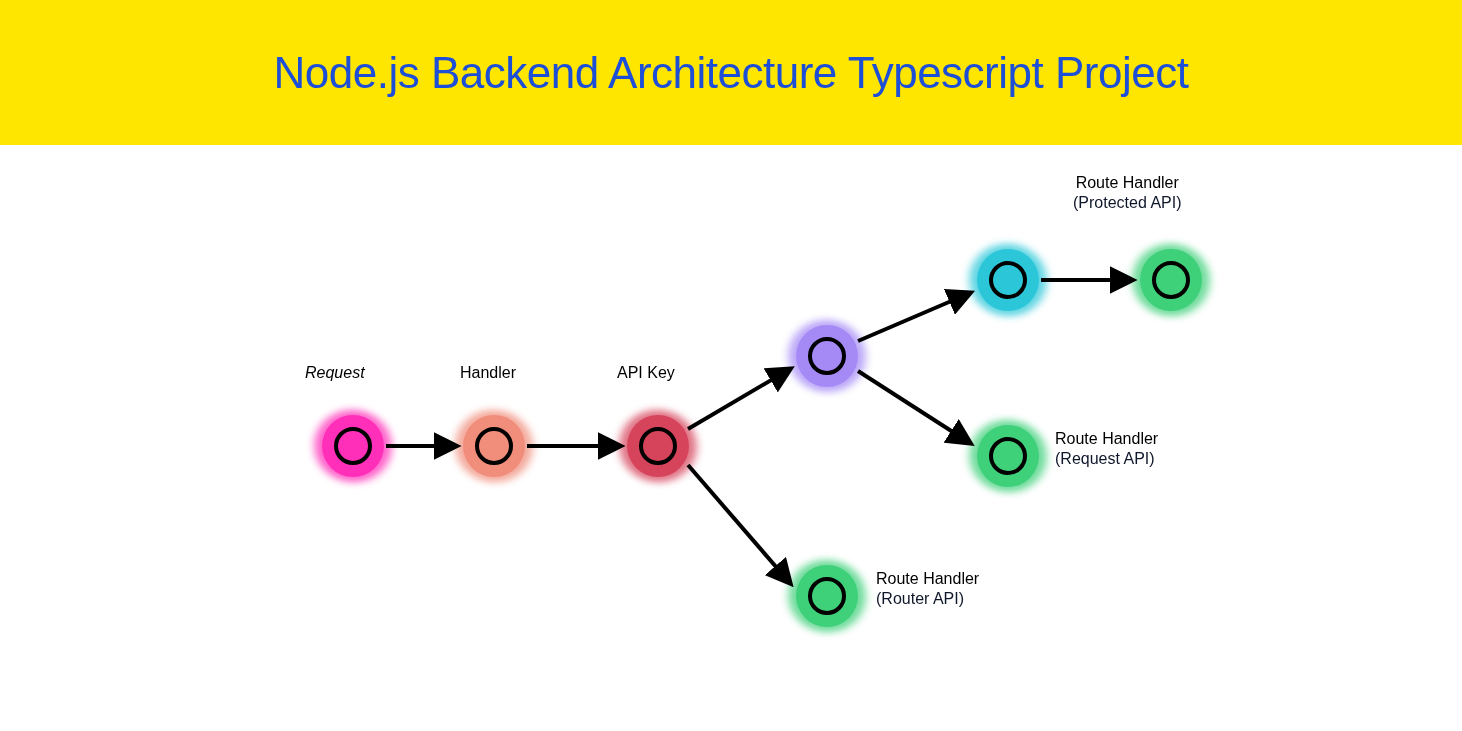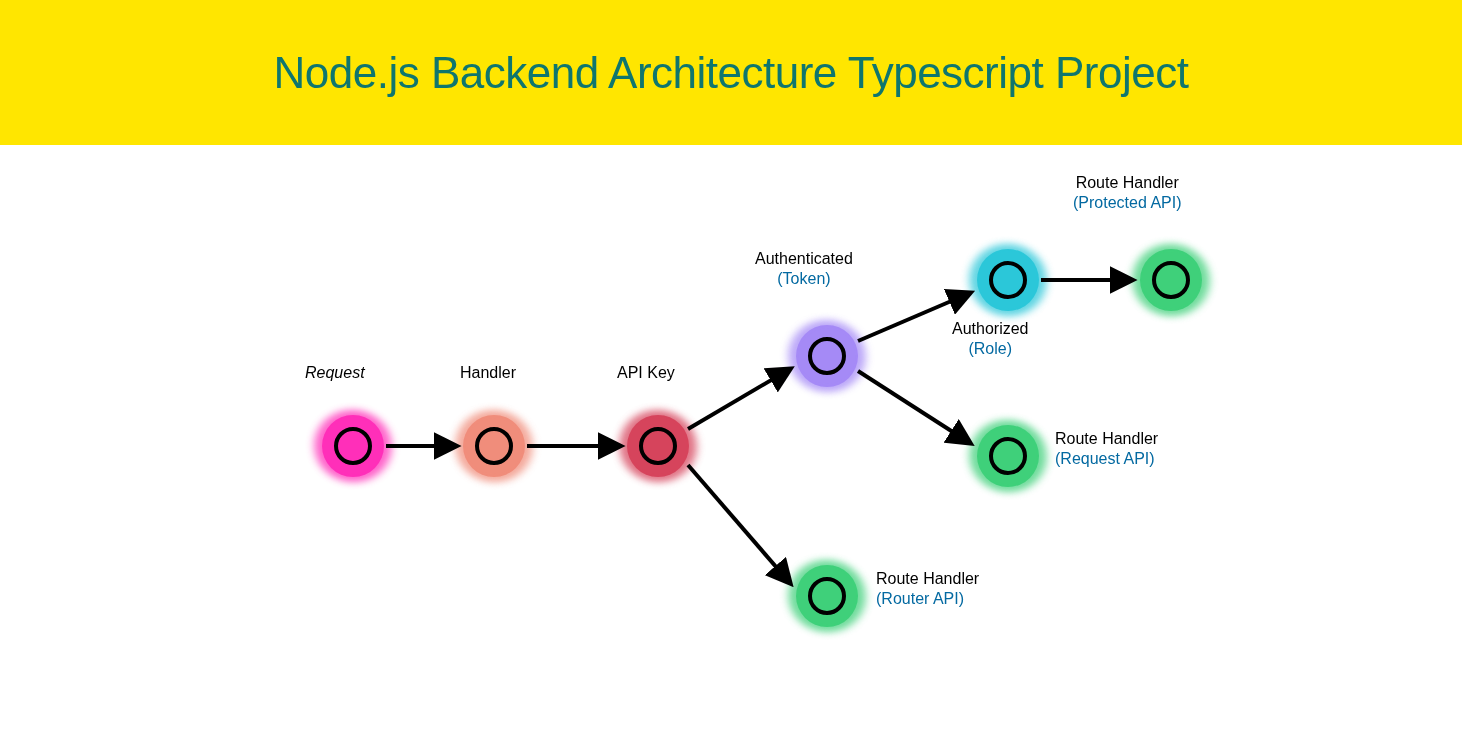--- a/index.html
+++ b/index.html
@@ -9,21 +9,21 @@
     height: 145px;
     background: #ffe600;
     display: flex;
     align-items: center;
     justify-content: center;
   }
   .header h1 {
     font-size: 44px;
     font-weight: 500;
     letter-spacing: -0.5px;
-    color: #0f766e;
+    color: #1d4ed8;
   }
   .canvas {
     position: relative;
     width: 100%;
     height: calc(100% - 145px);
   }
   .node {
     position: absolute;
     width: 62px;
     height: 62px;
@@ -53,21 +53,21 @@
     border-radius: 50%;
   }
   .lbl {
     position: absolute;
     font-size: 16px;
     line-height: 1.25;
     color: #000;
     text-align: center;
     white-space: nowrap;
   }
-  .lbl .sub { color: #0369a1; }
+  .lbl .sub { color: #0f172a; }
   svg.arrows {
     position: absolute;
     inset: 0;
     width: 100%;
     height: 100%;
     pointer-events: none;
   }
 </style>
 </head>
 <body>
@@ -95,31 +95,23 @@
   <div class="node" style="left: 627px; top: 270px; background: rgb(214, 68, 92);">
     <div class="ring"></div>
   </div>
   <div class="lbl" style="left:617px; top:218px;">
     <span>API Key</span>
   </div>
 
   <div class="node" style="left: 796px; top: 180px; background: rgb(165, 138, 246);">
     <div class="ring"></div>
   </div>
-  <div class="lbl" style="left:755px; top:104px;">
-    <span>Authenticated</span><br>
-    <span class="sub">(Token)</span>
-  </div>
 
   <div class="node" style="left: 977px; top: 104px; background: rgb(43, 199, 217);">
     <div class="ring"></div>
-  </div>
-  <div class="lbl" style="left:952px; top:174px;">
-    <span>Authorized</span><br>
-    <span class="sub">(Role)</span>
   </div>
 
   <div class="node" style="left: 1140px; top: 104px; background: rgb(63, 208, 122);">
     <div class="ring"></div>
   </div>
   <div class="lbl" style="left:1073px; top:28px;">
     <span>Route Handler</span><br>
     <span class="sub">(Protected API)</span>
   </div>
 

